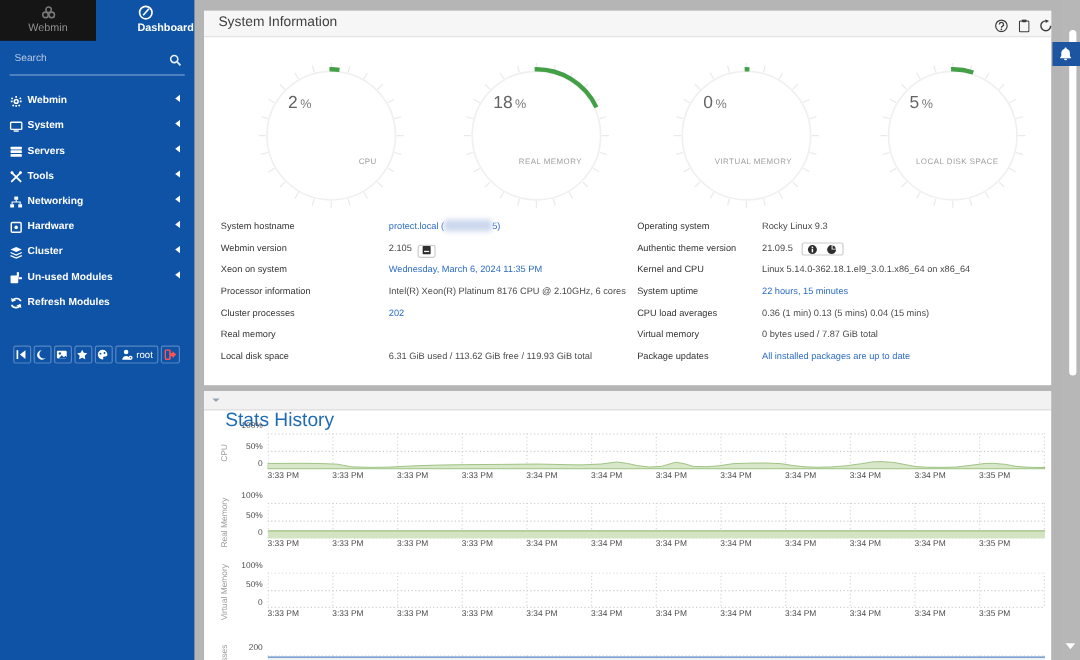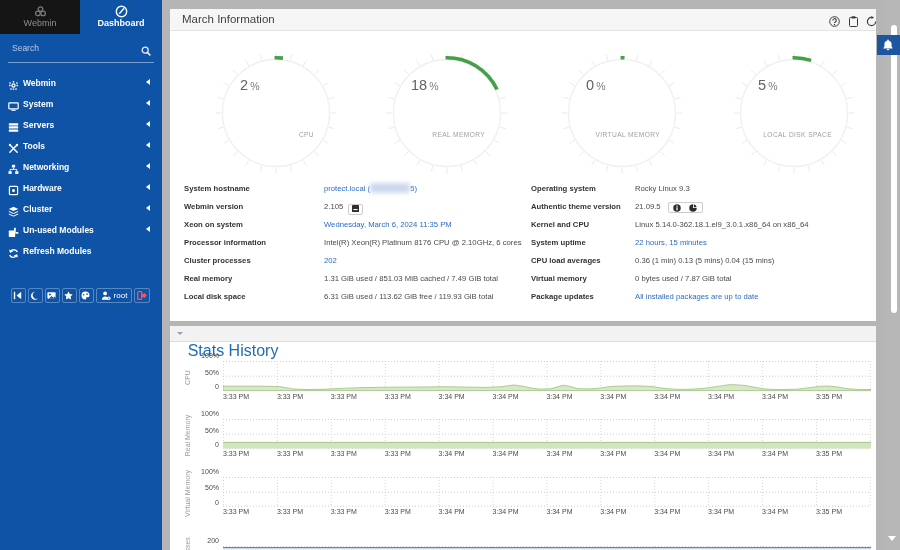--- a/index.html
+++ b/index.html
@@ -1,39 +1,39 @@
 <!DOCTYPE html>
 <html><head><meta charset="utf-8"><style>
 * { margin:0; padding:0; box-sizing:border-box; }
 html,body { width:900px; height:550px; overflow:hidden; background:#b5b5b5;
   font-family:"Liberation Sans", sans-serif; position:relative; }
 #sidebar { position:absolute; left:0; top:0; width:162px; height:550px; background:#0f53a6; z-index:5; }
 .tabw { position:absolute; left:0; top:0; width:80px; height:34px; background:#151515; }
 .tabd { position:absolute; left:80px; top:0; width:82px; height:34px; }
 .tabw .tt { position:absolute; width:100%; top:18px; text-align:center; font-size:9px; color:#8f8f8f; }
-.tabd .tt { position:absolute; width:100%; top:18px; text-align:center; font-size:9px; color:#fff; font-weight:bold; }
+.tabd .tt { position:absolute; width:100%; top:18px; text-align:center; font-size:9px; color:#fff; font-weight:bold;margin-left:17px; }
 .tico { position:absolute; width:100%; top:4px; text-align:center; }
 .search { position:absolute; left:0; top:34px; width:162px; height:30px; }
 .search .ph { position:absolute; left:12px; top:9px; font-size:8.5px; color:#b9c9e2; }
 .search .mg { position:absolute; right:11px; top:8px; }
 .search .ul { position:absolute; left:8px; right:8px; bottom:1px; height:1px; background:rgba(255,255,255,0.45); }
 .mi { position:absolute; left:0; width:162px; height:21px; }
 .mic { position:absolute; left:8px; top:5px; }
 .mt { position:absolute; left:23px; top:6px; font-size:8.5px; font-weight:bold; color:#fff; }
 .caret { position:absolute; right:12px; top:7px; width:0; height:0;
   border-top:3px solid transparent; border-bottom:3px solid transparent; border-right:4px solid #fff; }
 .bb { position:absolute; top:288px; height:15px; border:1px solid rgba(255,255,255,0.3); border-radius:2px;
   display:flex; align-items:center; justify-content:center; gap:3px; }
 .bl { font-size:8px; color:#fff; }
 #card1 { position:absolute; left:170px; top:9px; width:706px; height:312px; background:#fff; z-index:2; }
 #c1hdr { position:absolute; left:0; top:0; width:706px; height:22px; background:#f6f6f6; border-bottom:1px solid #e3e3e3; }
 #c1hdr .t { position:absolute; left:12px; top:4px; font-size:11.5px; color:#3f3f3f; }
 #gauges { position:absolute; left:0; top:22px; }
 .tr { position:absolute; left:0; width:706px; height:18px; font-size:7.7px; line-height:18px; }
-.lab { position:absolute; font-weight:bold; color:#333; white-space:nowrap; }
+.lab { position:absolute; font-weight:normal; color:#333; white-space:nowrap; }
 .val { position:absolute; color:#4a4a4a; white-space:nowrap; }
 .lk { color:#2c6cc4; }
 .blur { display:inline-block; width:40px; height:10px; background:#cdd8ee; border-radius:2px;
   filter:blur(2px); vertical-align:-2px; margin:0 0px; }
 .pill { display:inline-block; width:15px; height:11px; border:1px solid #ccc; border-radius:2px; background:#fff;
   text-align:center; line-height:9px; vertical-align:-2.5px; margin-left:5px; }
 .pillg { display:inline-flex; border:1px solid #ccc; border-radius:2px; background:#fff; vertical-align:-2.5px; margin-left:7px; height:11px; }
 .pc { width:16.5px; height:9px; display:flex; align-items:center; justify-content:center; }
 #card2 { position:absolute; left:170px; top:326px; width:706px; height:224px; background:#fff; z-index:2; overflow:hidden; }
 #c2hdr { position:absolute; left:0; top:0; width:706px; height:16px; background:#f2f2f2; border-bottom:1px solid #dcdcdc; }
@@ -46,21 +46,21 @@
 .rl { position:absolute; left:16.5px; width:0; font-size:7px; color:#9a9a9a; transform:rotate(-90deg) translateY(0.5px); transform-origin:center; white-space:nowrap; display:flex; justify-content:center; }
 #bell { position:absolute; left:877px; top:35px; width:23px; height:20px; background:#1d55a0; z-index:10; }
 #sb-track { position:absolute; left:884px; top:0; width:16px; height:550px; background:#b7b7b7; z-index:6; }
 #sb-thumb { position:absolute; left:7px; top:25px; width:6px; height:288px; background:#fff; border-radius:3px; }
 #sb-arrow { position:absolute; left:4px; top:536px; width:0; height:0;
   border-left:4px solid transparent; border-right:4px solid transparent; border-top:5px solid #fff; }
 </style></head><body>
 
 <div id="card1">
   <div id="c1hdr">
-      <span class="t">March Information</span>
+      <span class="t">System Information</span>
       <svg width="11" height="11" viewBox="0 0 11 11" style="position:absolute;left:659px;top:7px">
         <circle cx="5.5" cy="5.5" r="4.8" fill="none" stroke="#3d3d3d" stroke-width="1"></circle>
         <path d="M3.8 4.4 A1.75 1.75 0 1 1 6.3 6.0 Q5.5 6.4 5.5 7.1" fill="none" stroke="#3d3d3d" stroke-width="1.1"></path>
         <circle cx="5.5" cy="8.5" r="0.7" fill="#3d3d3d"></circle>
       </svg>
       <svg width="9" height="11" viewBox="0 0 9 11" style="position:absolute;left:679px;top:7px">
         <rect x="0.5" y="1.5" width="8" height="9" rx="0.9" fill="none" stroke="#3d3d3d" stroke-width="1"></rect>
         <rect x="2.6" y="0.3" width="3.8" height="2.2" rx="0.5" fill="#3d3d3d"></rect>
       </svg>
       <svg width="11" height="11" viewBox="0 0 11 11" style="position:absolute;left:696px;top:7px">
@@ -224,21 +224,20 @@
       <span class="val" style="left:465px"><span class="lk">22 hours, 15 minutes</span></span>
     </div>
     <div class="tr" style="top:243.2px">
       <span class="lab" style="left:14px">Cluster processes</span>
       <span class="val" style="left:154px"><span class="lk">202</span></span>
       <span class="lab" style="left:361px">CPU load averages</span>
       <span class="val" style="left:465px">0.36 (1 min) 0.13 (5 mins) 0.04 (15 mins)</span>
     </div>
     <div class="tr" style="top:261.2px">
       <span class="lab" style="left:14px">Real memory</span>
-      <span class="val" style="left:154px">1.31 GiB used / 851.03 MiB cached / 7.49 GiB total</span>
       <span class="lab" style="left:361px">Virtual memory</span>
       <span class="val" style="left:465px">0 bytes used / 7.87 GiB total</span>
     </div>
     <div class="tr" style="top:279.3px">
       <span class="lab" style="left:14px">Local disk space</span>
       <span class="val" style="left:154px">6.31 GiB used / 113.62 GiB free / 119.93 GiB total</span>
       <span class="lab" style="left:361px">Package updates</span>
       <span class="val" style="left:465px"><span class="lk">All installed packages are up to date</span></span>
     </div>
 </div>

